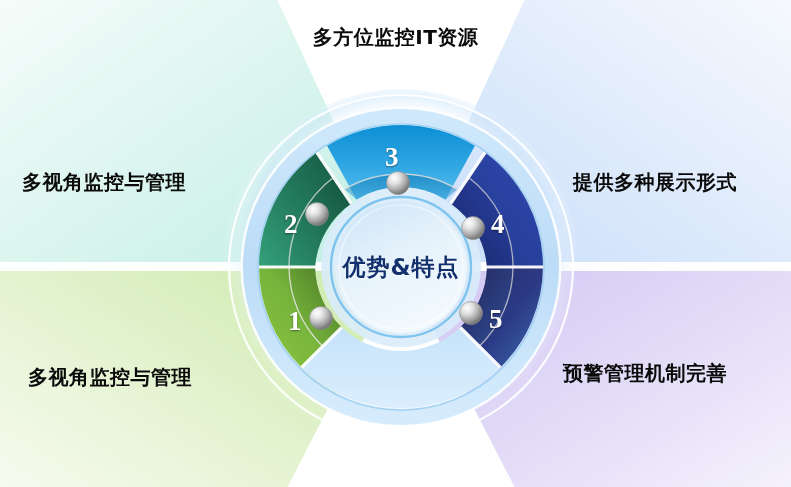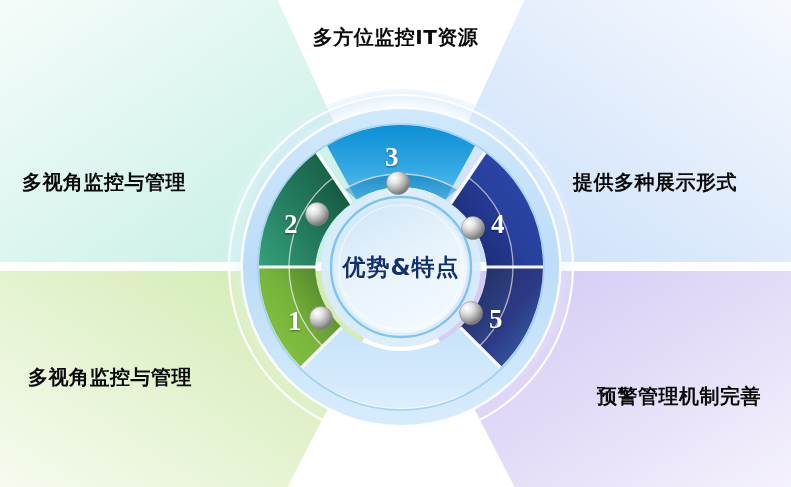--- a/index.html
+++ b/index.html
@@ -17,21 +17,21 @@
     font-size:20px;
     color:#0a0a0a;
     white-space:nowrap;
     letter-spacing:0.5px;
     font-family:"DejaVu Sans","Liberation Sans",sans-serif;
   }
   #lbl-top{left:50%;transform:translateX(-50%);top:24px;}
   #lbl-left-top{left:22px;top:169px;}
   #lbl-right-top{left:573px;top:169px;}
   #lbl-left-bottom{left:28px;top:364px;}
-  #lbl-right-bottom{left:563px;top:383px;margin-left:34px;}
+  #lbl-right-bottom{left:563px;top:360px;}
   .num{
     position:absolute;
     color:#ffffff;
     font-family:"Liberation Serif","DejaVu Serif",serif;
     font-weight:bold;
     font-size:27px;
     text-shadow:0 1px 2px rgba(0,0,0,0.45);
     pointer-events:none;
   }
   #center-text{

